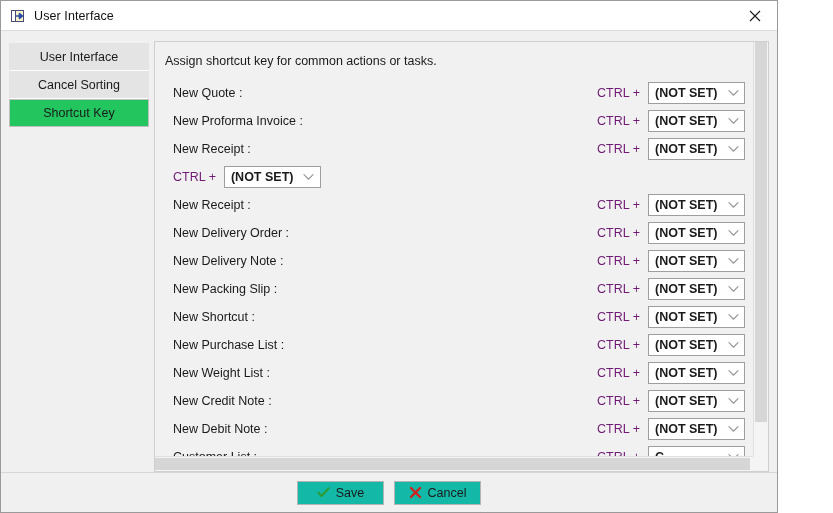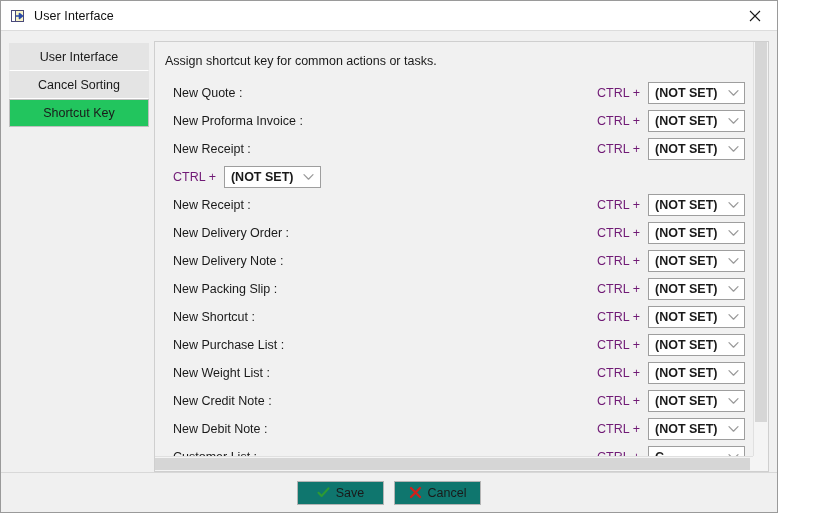--- a/index.html
+++ b/index.html
@@ -212,21 +212,21 @@
     background: #f0f0f0;
     border-top: 1px solid #d8d8d8;
     display: flex;
     align-items: center;
     justify-content: center;
     gap: 10px;
   }
   .footer-btn {
     min-width: 87px;
     height: 24px;
-    background: #0f766e;
+    background: #14b8a6;
     border: 1px solid #b4b4b4;
     display: flex;
     align-items: center;
     justify-content: center;
     gap: 6px;
     font-size: 12.5px;
     color: #1a1a1a;
     cursor: pointer;
     padding: 0 10px;
     user-select: none;

